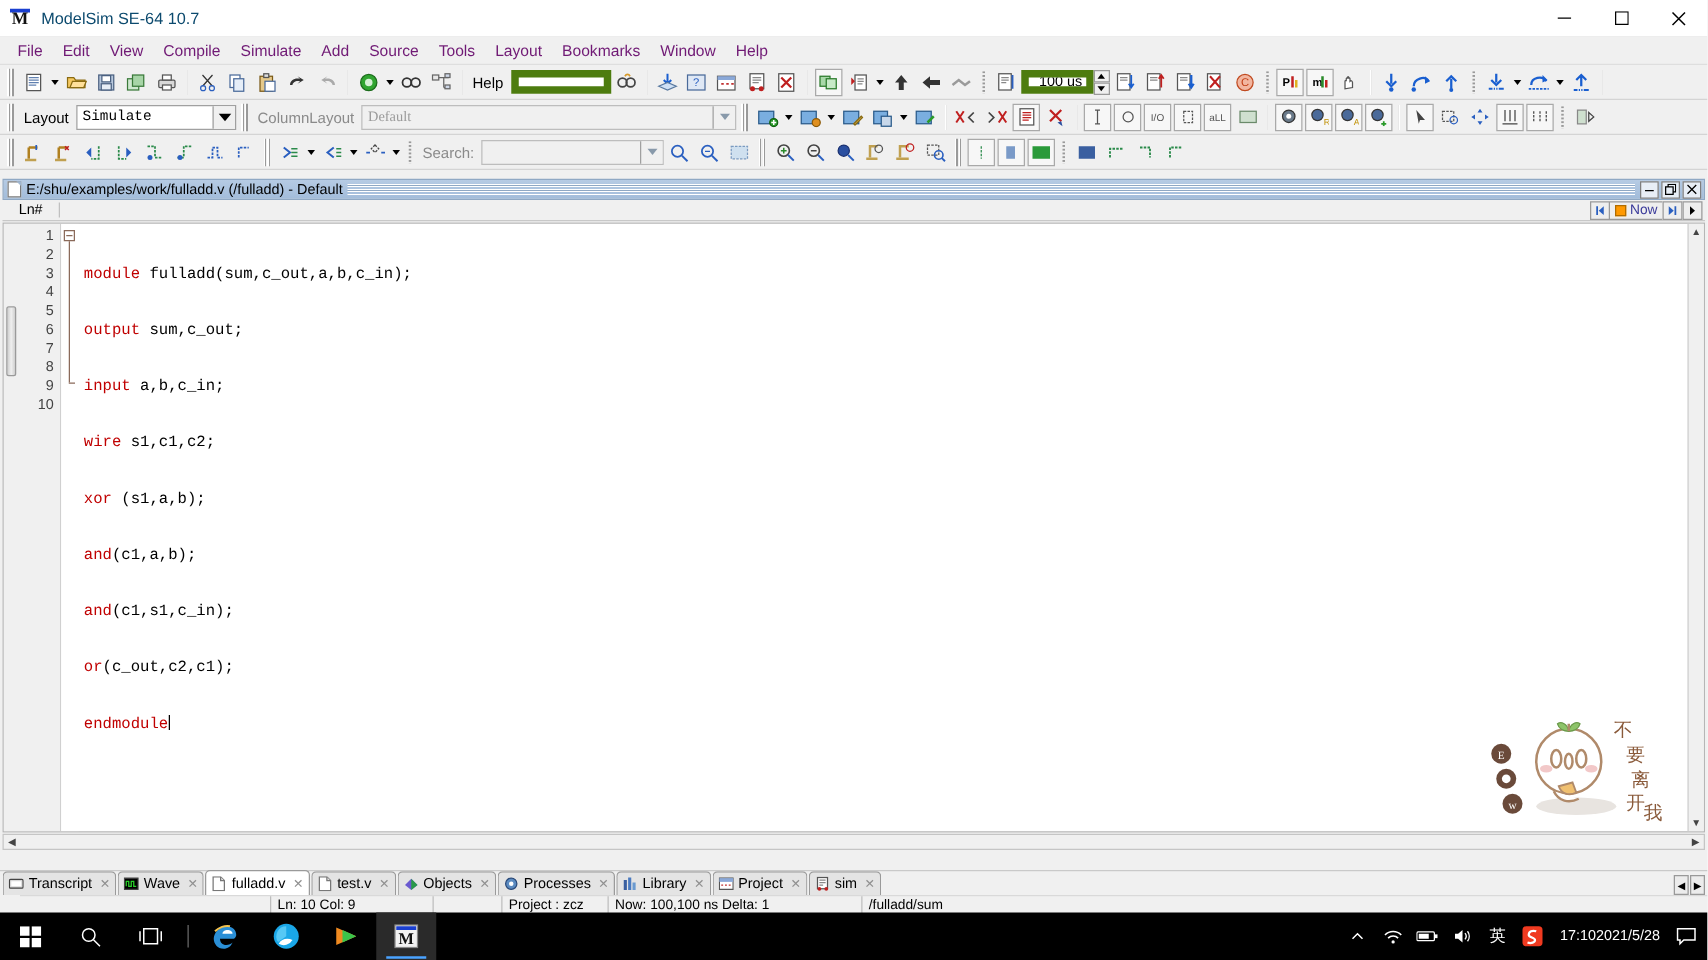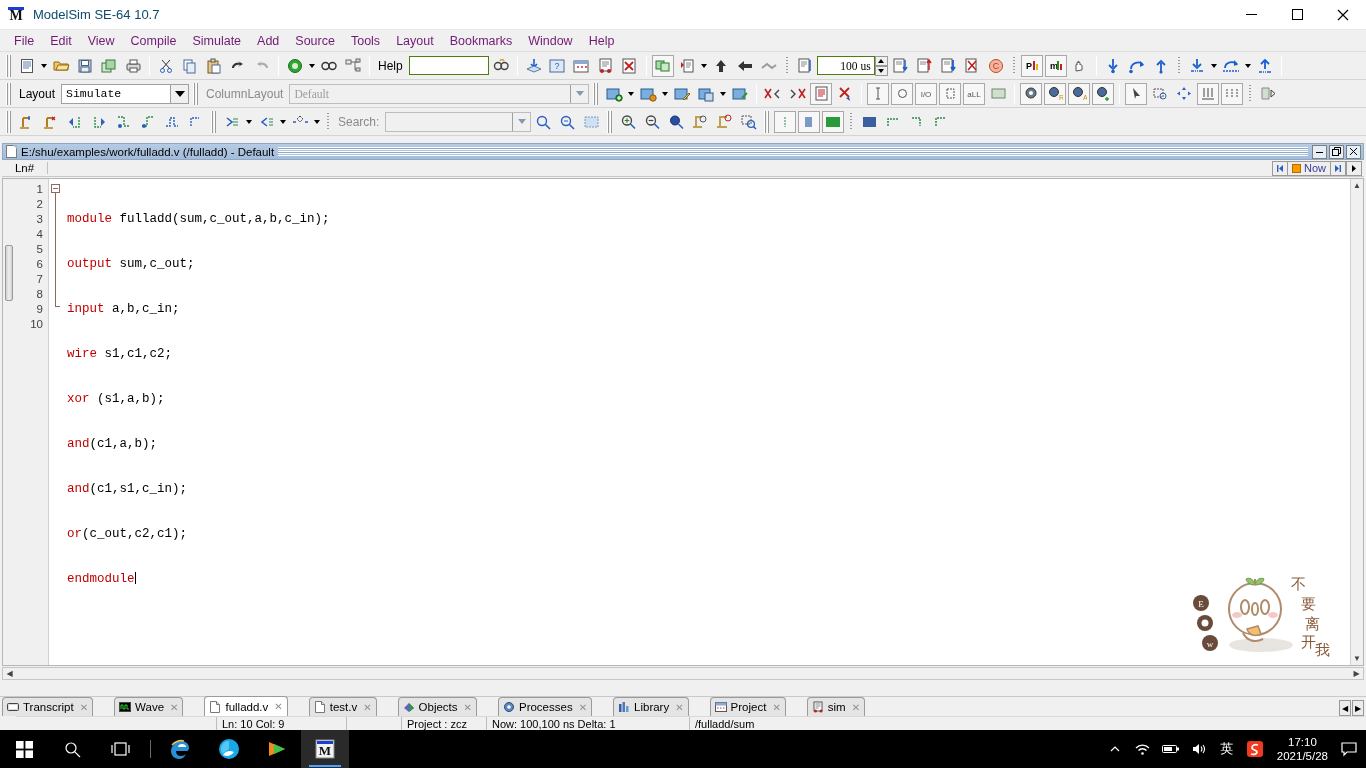--- a/index.html
+++ b/index.html
@@ -68,22 +68,22 @@
   .tbtn svg { display:block; }
   .caret { width:10px; height:22px; display:flex; align-items:center; justify-content:center; flex:0 0 auto; }
   .caret:after {
     content:""; border-left:3.5px solid transparent; border-right:3.5px solid transparent;
     border-top:4px solid #000; display:block;
   }
   .tlabel { font-size:12px; color:#000; margin:0 6px 0 4px; }
   .tlabel.dim { color:#8a8a8a; }
 
   .tinput {
-    height:19px; background:#fff; border:1px solid #4d7c0f;
-    font-family:Liberation Serif, serif; font-size:11.5px;
+    height:19px; background:#fff; border:6px solid #4d7c0f;
+    font-family:Liberation Sans, sans-serif; font-size:11.5px;
     padding:0 3px; line-height:17px; color:#000;
   }
   .combo {
     height:20px; display:flex; align-items:stretch; border:1px solid #a0a0a0; background:#fff;
   }
   .combo .cval {
     flex:1 1 auto; font-family:"Liberation Mono", monospace; font-size:11.5px;
     line-height:18px; padding:0 4px; color:#000;
   }
   .combo .cbtn {
@@ -197,21 +197,20 @@
     position:absolute; right:0; top:0; bottom:0; width:13px; background:#f0f0f0;
     border-left:1px solid #d0d0d0; display:flex; flex-direction:column; justify-content:space-between;
   }
   .vscroll .arrow { height:13px; text-align:center; font-size:8px; color:#444; line-height:13px; }
 
   
   .tabbar {
     position:absolute; left:0; right:0; bottom:52px; height:20px;
     background:#f0f0f0; display:flex; align-items:flex-end; padding-left:2px;
     border-top:1px solid #c9c9c9;
-    gap:20px;
   }
   .tab {
     height:19px; display:flex; align-items:center; gap:4px; padding:0 4px 0 4px;
     border:1px solid #9a9a9a; border-bottom:0; background:#e4e4e4;
     border-radius:4px 4px 0 0; margin-right:1px; font-size:11.5px; white-space:nowrap;
   }
   .tab.active { background:#fff; height:20px; }
   .tab .tx { font-size:10px; color:#909090; margin-left:2px; }
   .tab .ti { width:12px; height:12px; flex:0 0 auto; display:block; }
   .tabnav { margin-left:auto; display:flex; align-items:center; gap:1px; padding-right:2px; }
@@ -234,21 +233,21 @@
   }
   .tbitem { width:48px; height:38px; display:flex; align-items:center; justify-content:center; position:relative; }
   .tbitem.active { background:#2a2a2a; }
   .tbitem.active:after {
     content:""; position:absolute; left:8px; right:8px; bottom:1px; height:2px; background:#4aa3ff;
   }
   .tbdiv { width:1px; height:18px; background:#6a6a6a; margin:0 6px; }
   .tray { margin-left:auto; display:flex; align-items:center; height:38px; padding-right:4px; gap:0; }
   .trayicon { width:28px; height:38px; display:flex; align-items:center; justify-content:center; color:#fff; font-size:13px; }
   .clock {
-    display:flex; flex-direction:column; align-items:center; justify-content:center;
+    display:flex; flex-direction:row; align-items:center; justify-content:center;
     height:38px; padding:0 8px; font-size:11.5px; line-height:14px; color:#fff;
   }
   .actioncenter { width:26px; height:38px; display:flex; align-items:center; justify-content:center; }
 </style>
 </head>
 <body>
 
 <div class="app">
 
   <div class="titlebar">

